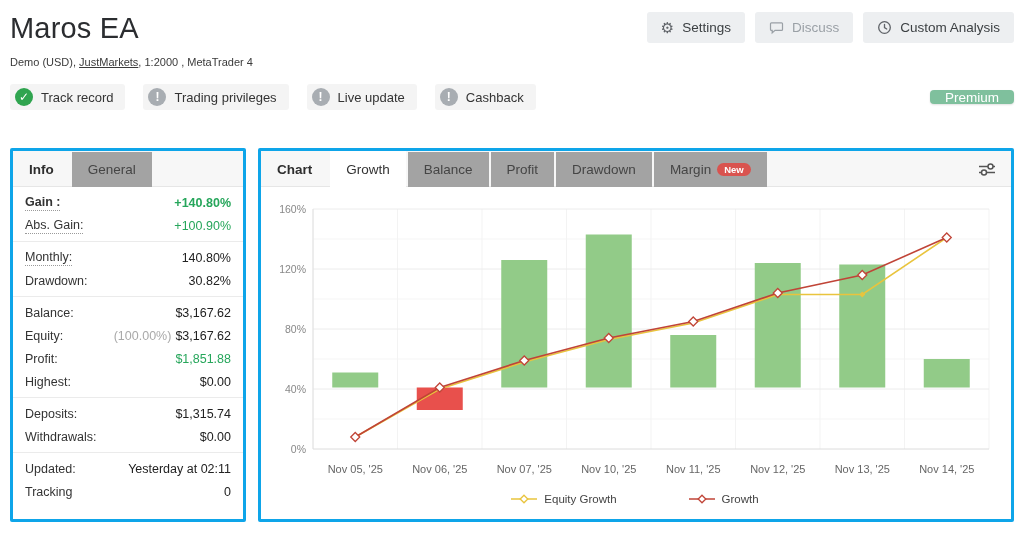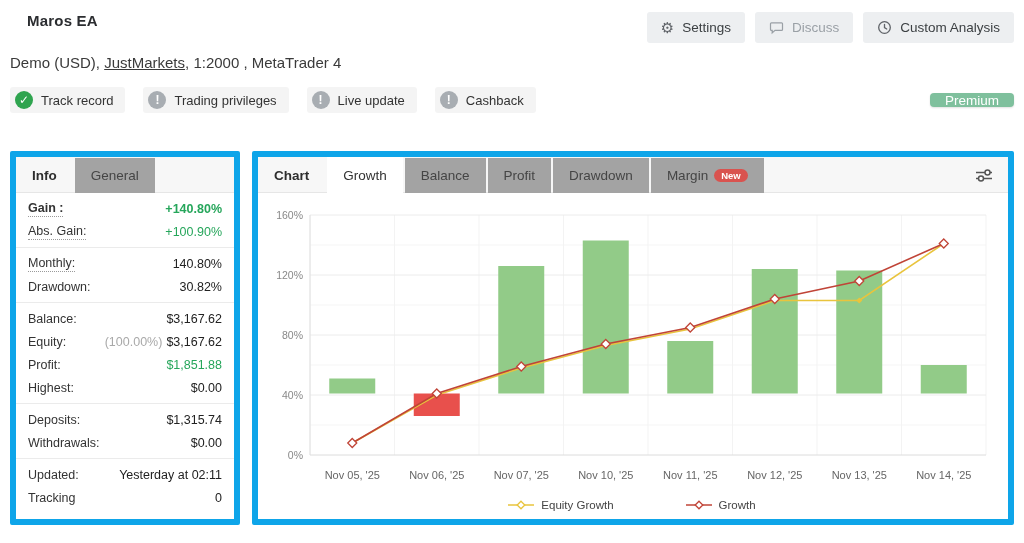--- a/index.html
+++ b/index.html
@@ -5,32 +5,32 @@
   * { box-sizing: border-box; margin: 0; padding: 0; }
   html,body { width:1024px; height:543px; overflow:hidden; }
   body {
     font-family: "Liberation Sans", "DejaVu Sans", sans-serif;
     background:#fff; color:#333;
   }
   .page { width:1024px; height:543px; position:relative; padding:12px 10px 0 10px; }
 
   
   .header-top { display:flex; align-items:flex-start; }
-  h1.title { font-size:15px; font-weight:bold; color:#2b2d30; letter-spacing:.2px;margin-left:17px; }
+  h1.title { font-size:29px; font-weight:normal; color:#2b2d30; letter-spacing:.2px; }
   .header-actions { margin-left:auto; display:flex; gap:10px; }
   .hbtn {
     display:inline-flex; align-items:center; gap:8px;
     background:#edeff1; border:none; border-radius:3px;
     padding:0 14px; height:31px; font-size:13.5px; color:#3c4043;
     font-family:inherit; cursor:pointer;
   }
   .hbtn .glyph { font-size:15px; line-height:1; color:#5f6368; }
   .hbtn svg { display:block; }
   .hbtn.muted { color:#9aa0a6; }
-  .subtitle { margin-top:11px; font-size:15px; color:#3a3a3a; }
+  .subtitle { margin-top:11px; font-size:11px; color:#3a3a3a; }
   .subtitle a { color:#3a3a3a; text-decoration:underline; cursor:pointer; }
 
   .badge-row { margin-top:16px; display:flex; align-items:center; gap:18px; }
   .badge {
     display:inline-flex; align-items:center; gap:8px;
     background:#f4f4f4; border-radius:3px; padding:4px 12px 4px 5px;
     font-size:13px; color:#333; cursor:default;
   }
   .badge .bicon {
     width:18px; height:18px; border-radius:50%; color:#fff;
@@ -40,21 +40,21 @@
   .badge .bicon.ok   { background:#2fa44f; }
   .badge .bicon.info { background:#a8adb2; }
   .premium {
     margin-left:auto; background:#7fc09d; color:#fff; border:none;
     border-radius:4px; padding:0 15px; height:14px; font-size:13.5px;
     font-family:inherit; cursor:pointer; box-shadow:0 1px 2px rgba(0,0,0,.12);
   }
 
   
   .main { display:flex; gap:12px; margin-top:38px; }
-  .panel { background:#fff; border:6px solid #0ea5e9; border-radius:2px; height:374px; }
+  .panel { background:#fff; border:3px solid #0ea5e9; border-radius:2px; height:374px; }
   .info-panel  { width:240px; }
   .chart-panel { flex:1; }
 
   
   .tabs {
     display:flex; height:36px; background:#f7f7f7;
     box-shadow: inset 0 -1px 0 #e6e6e6; align-items:flex-end;
   }
   .tab {
     height:35px; line-height:35px; padding:0 16px; font-size:13.5px;

